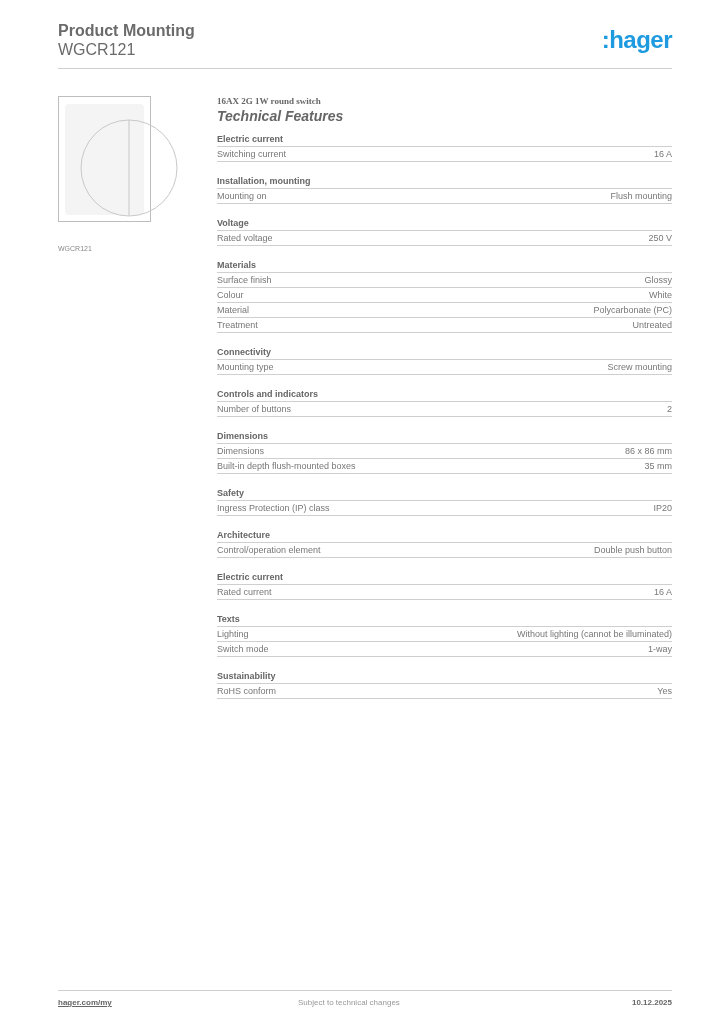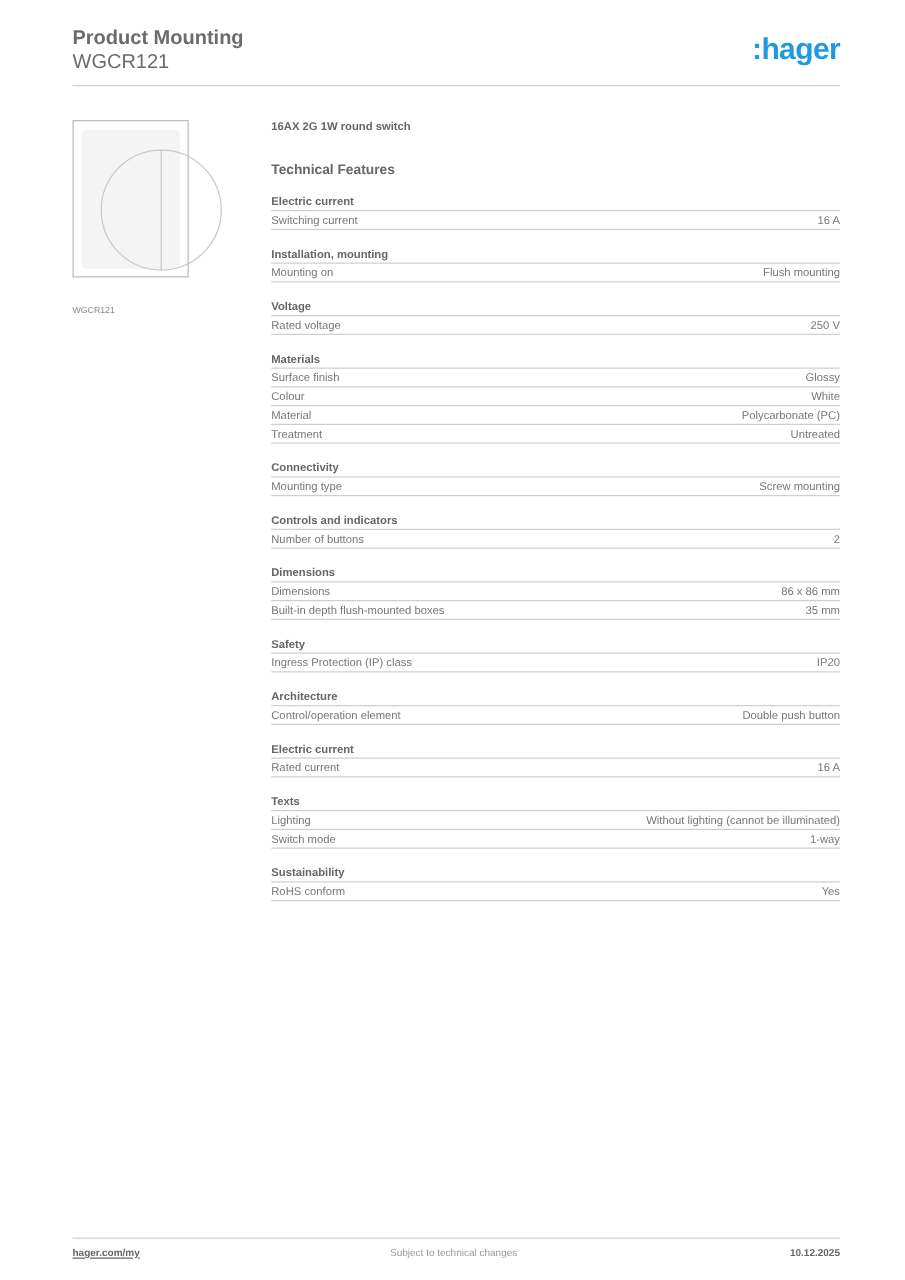--- a/index.html
+++ b/index.html
@@ -7,29 +7,29 @@
   .header { position: absolute; left: 58px; top: 22px; width: 614px; }
   .title { font-size: 16px; font-weight: bold; color: #6b6b6b; line-height: 18px; }
   .subtitle { font-size: 16px; color: #6b6b6b; line-height: 18px; margin-top: 1px; }
   .logo { position: absolute; right: 0; top: 4px; font-size: 24px; font-weight: bold; color: #1e9be0; letter-spacing: -0.5px; }
   .header-rule { position: absolute; left: 58px; top: 68px; width: 614px; height: 1px; background: #cfcfcf; }
   .product-image { position: absolute; left: 58px; top: 96px; width: 93px; height: 126px; border: 1px solid #bdbdbd; background: #fff; box-sizing: border-box; }
   .product-image-inner { position: absolute; left: 6px; top: 7px; right: 6px; bottom: 6px; background: #f4f4f4; border-radius: 4px; }
   .product-image svg { position: absolute; left: 0; top: 0; }
   .image-caption { position: absolute; left: 58px; top: 245px; font-size: 7px; color: #888; }
   .main { position: absolute; left: 217px; top: 96px; width: 455px; }
-  .product-name { font-size: 9px; font-weight: bold; color: #666; height: 12px; }
-  .tech-title { font-size: 11px; font-weight: bold; color: #666; margin-top: 22px; height: 12px; }
+  .product-name { font-size: 9px; font-weight: bold; color: #666; height: 12px; font-family: Liberation Serif, serif; }
+  .tech-title { font-size: 14px; font-weight: bold; color: #666; height: 12px; font-style: italic; }
   .section { margin-top: 13px; }
   .section-title { font-size: 9px; font-weight: bold; color: #666; line-height: 12px; padding-bottom: 1px; border-bottom: 1px solid #cfcfcf; }
   .row { display: flex; justify-content: space-between; font-size: 9px; color: #777; line-height: 13px; border-bottom: 1px solid #cfcfcf; padding-top: 1px; align-items: center; }
   .footer-rule { position: absolute; left: 58px; top: 990px; width: 614px; height: 1px; background: #cfcfcf; }
   .footer { position: absolute; left: 58px; top: 998px; width: 614px; font-size: 8px; }
   .footer-left { position: absolute; left: 0; font-weight: bold; color: #666; text-decoration: underline; }
-  .footer-center { position: absolute; left: 254px; color: #999; text-align: right; }
+  .footer-center { position: absolute; left: 240px; color: #999; text-align: right; }
   .footer-right { position: absolute; right: 0; font-weight: bold; color: #666; }
 </style>
 </head>
 <body>
 
 <div class="header">
   <div class="title">Product Mounting</div>
   <div class="subtitle">WGCR121</div>
   <div class="logo">:hager</div>
 </div>

